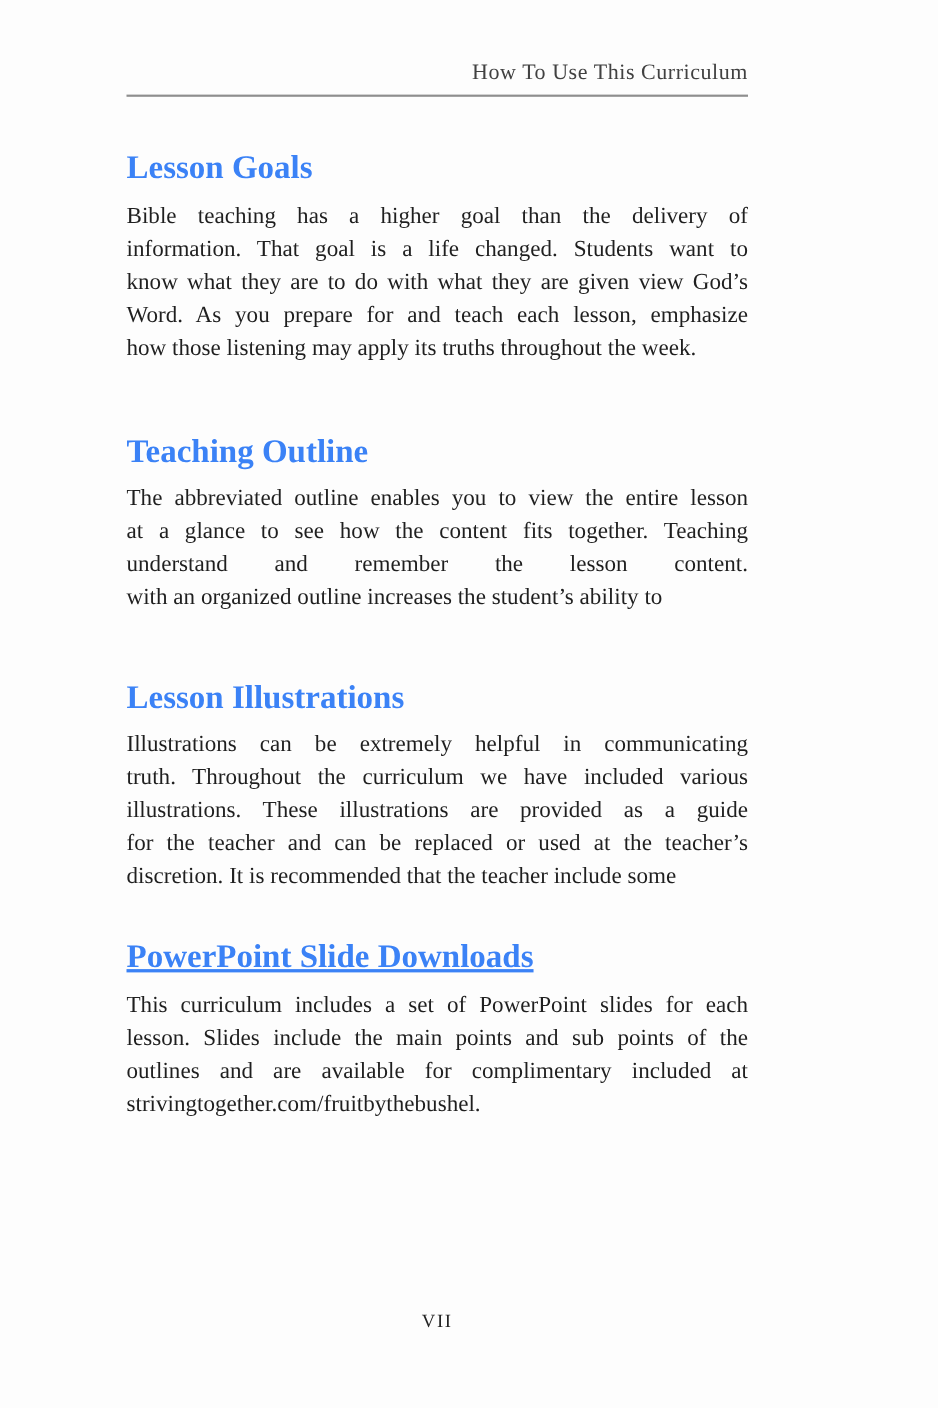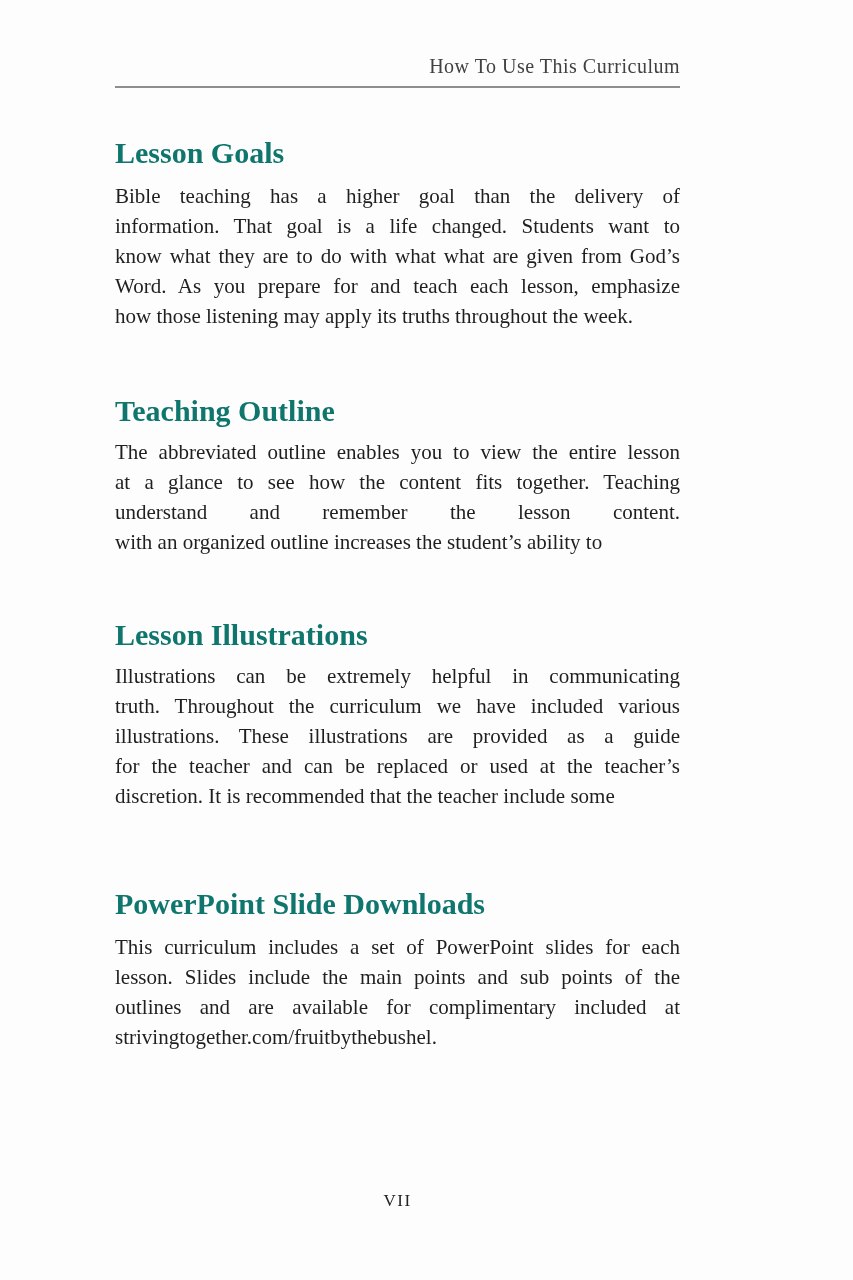--- a/index.html
+++ b/index.html
@@ -33,27 +33,27 @@
     margin: 7px 0 0 0;
     border: none;
     border-top: 2px solid #8e8e8e;
     height: 0;
     width: 100%;
   }
   .section-heading {
     font-size: 30px;
     line-height: 36px;
     font-weight: bold;
-    color: #0f766e;
+    color: #3b82f6;
     letter-spacing: 0;
   }
   .h1 { margin-top: 47px; }
   .h2 { margin-top: 62px; }
   .h3 { margin-top: 60px; }
-  .h4 { margin-top: 75px; }
+  .h4 { margin-top: 41px; text-decoration: underline; }
   .para {
     font-size: 21px;
     line-height: 30px;
     color: #1f1f1f;
   }
   .p1 { margin-top: 10px; }
   .p2 { margin-top: 8px; }
   .p3 { margin-top: 8px; }
   .p4 { margin-top: 10px; }
   .para .line {
@@ -82,21 +82,21 @@
 <div class="page">
   <div class="content">
 
     <div class="running-head">How To Use This Curriculum</div>
     <hr class="header-rule">
 
     <div class="section-heading h1">Lesson Goals</div>
     <div class="para p1">
         <div class="line">Bible teaching has a higher goal than the delivery of</div>
         <div class="line">information. That goal is a life changed. Students want to</div>
-        <div class="line">know what they are to do with what what are given from God’s</div>
+        <div class="line">know what they are to do with what they are given view God’s</div>
         <div class="line">Word. As you prepare for and teach each lesson, emphasize</div>
         <div class="line">how those listening may apply its truths throughout the week.</div>
       </div>
 
     <div class="section-heading h2">Teaching Outline</div>
     <div class="para p2">
         <div class="line">The abbreviated outline enables you to view the entire lesson</div>
         <div class="line">at a glance to see how the content fits together. Teaching</div>
         <div class="line">understand and remember the lesson content.</div>
         <div class="line">with an organized outline increases the student’s ability to</div>

